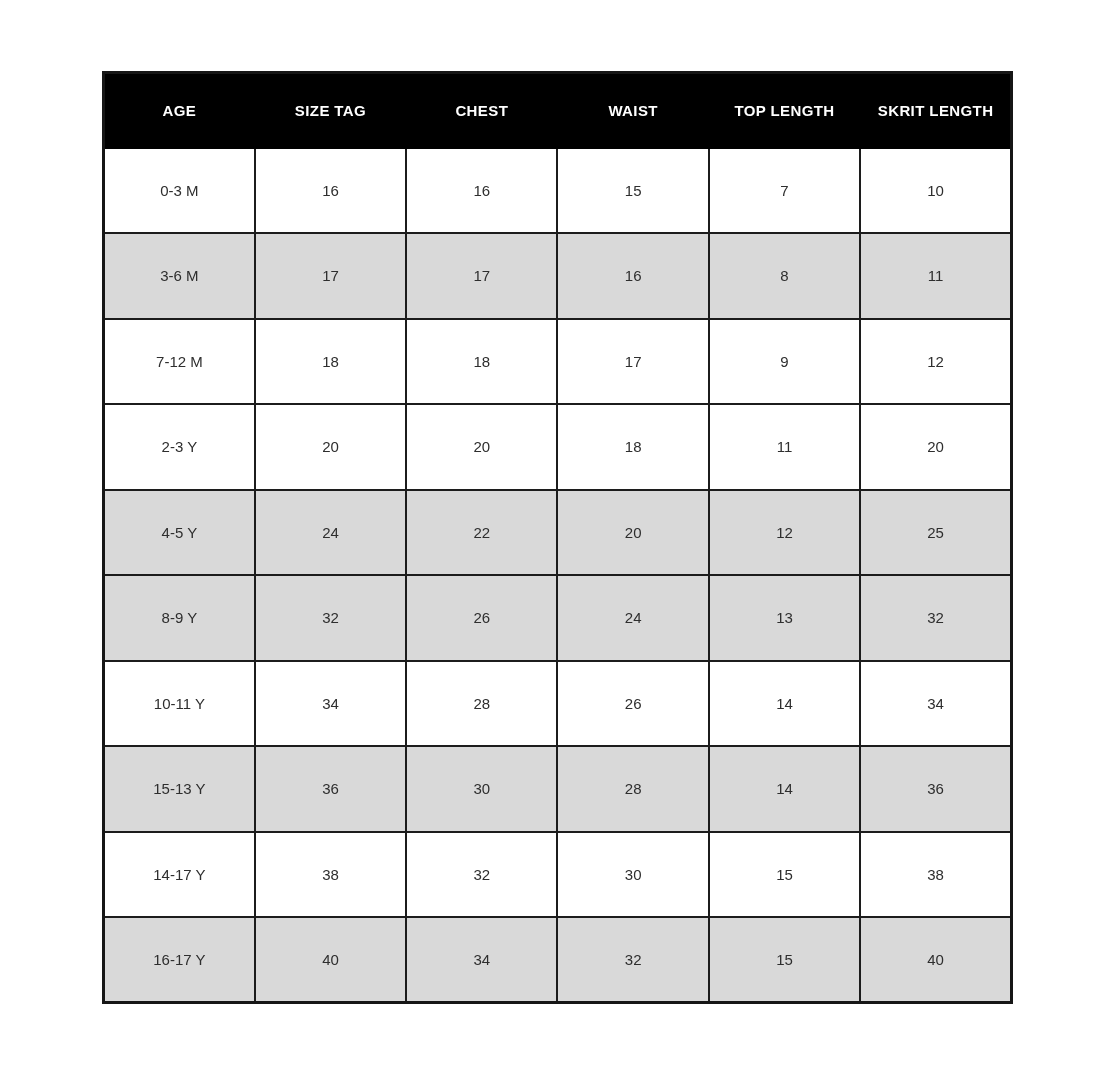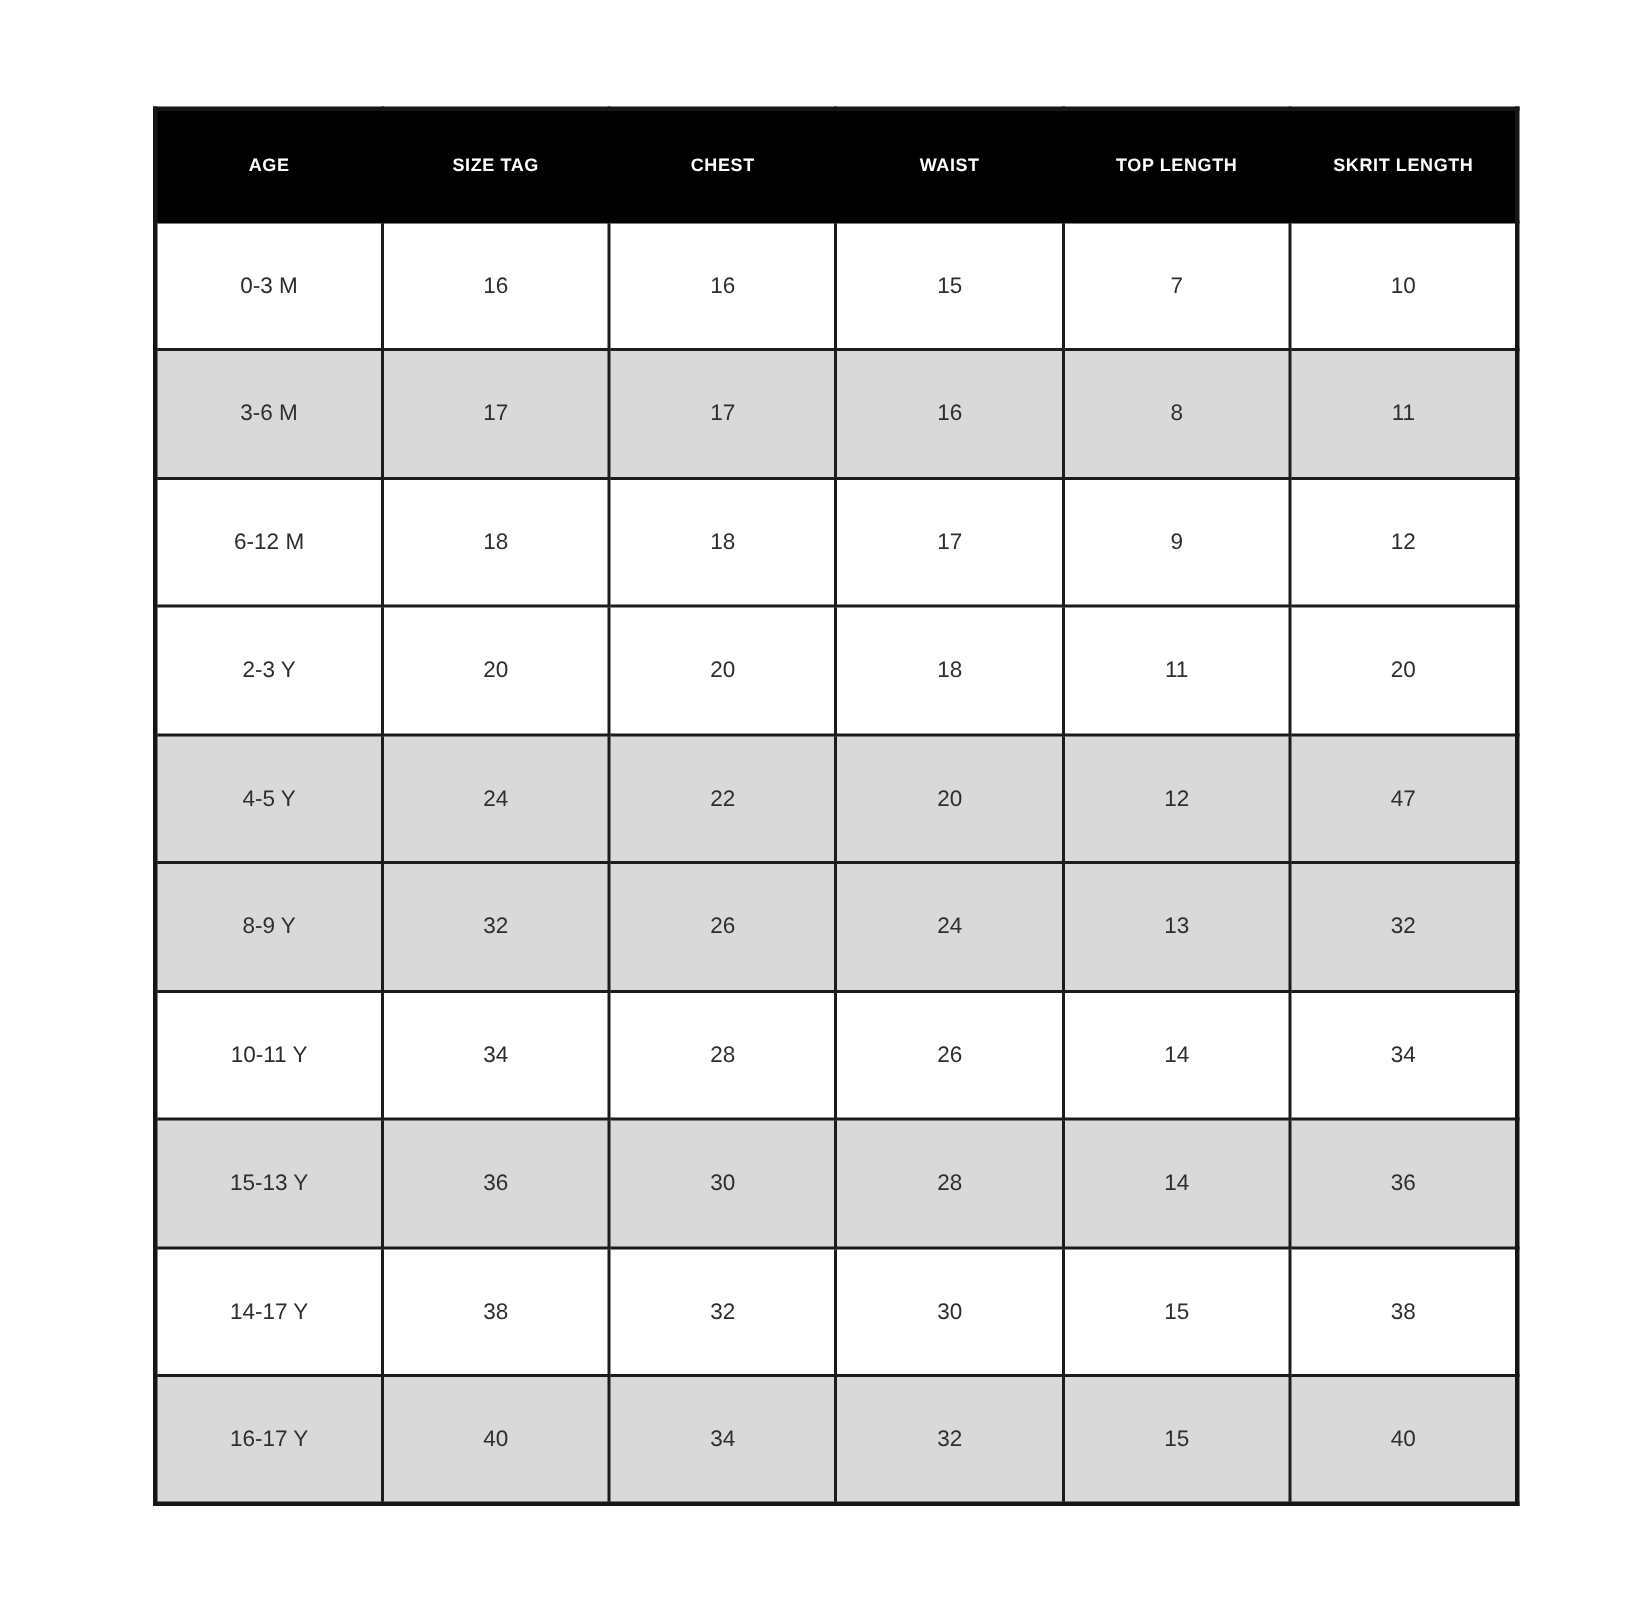--- a/index.html
+++ b/index.html
@@ -23,21 +23,21 @@
   }
   .size-table thead tr {
     height: 75px;
   }
   .size-table tbody tr {
     height: 71.5px;
   }
   .size-table th {
     background: #000000;
     color: #ffffff;
-    font-size: 12px;
+    font-size: 15px;
     font-weight: bold;
     letter-spacing: 0.4px;
     text-align: center;
     vertical-align: middle;
     border: 2px solid #000000;
   }
   .size-table td {
     background: #ffffff;
     color: #2e2e2e;
     font-size: 15px;
@@ -75,42 +75,42 @@
       </tr>
       <tr class="alt">
         <td>3-6 M</td>
         <td>17</td>
         <td>17</td>
         <td>16</td>
         <td>8</td>
         <td>11</td>
       </tr>
       <tr>
-        <td>6-12 M</td>
+        <td>7-12 M</td>
         <td>18</td>
         <td>18</td>
         <td>17</td>
         <td>9</td>
         <td>12</td>
       </tr>
       <tr>
         <td>2-3 Y</td>
         <td>20</td>
         <td>20</td>
         <td>18</td>
         <td>11</td>
         <td>20</td>
       </tr>
       <tr class="alt">
         <td>4-5 Y</td>
         <td>24</td>
         <td>22</td>
         <td>20</td>
         <td>12</td>
-        <td>47</td>
+        <td>25</td>
       </tr>
       <tr class="alt">
         <td>8-9 Y</td>
         <td>32</td>
         <td>26</td>
         <td>24</td>
         <td>13</td>
         <td>32</td>
       </tr>
       <tr>

